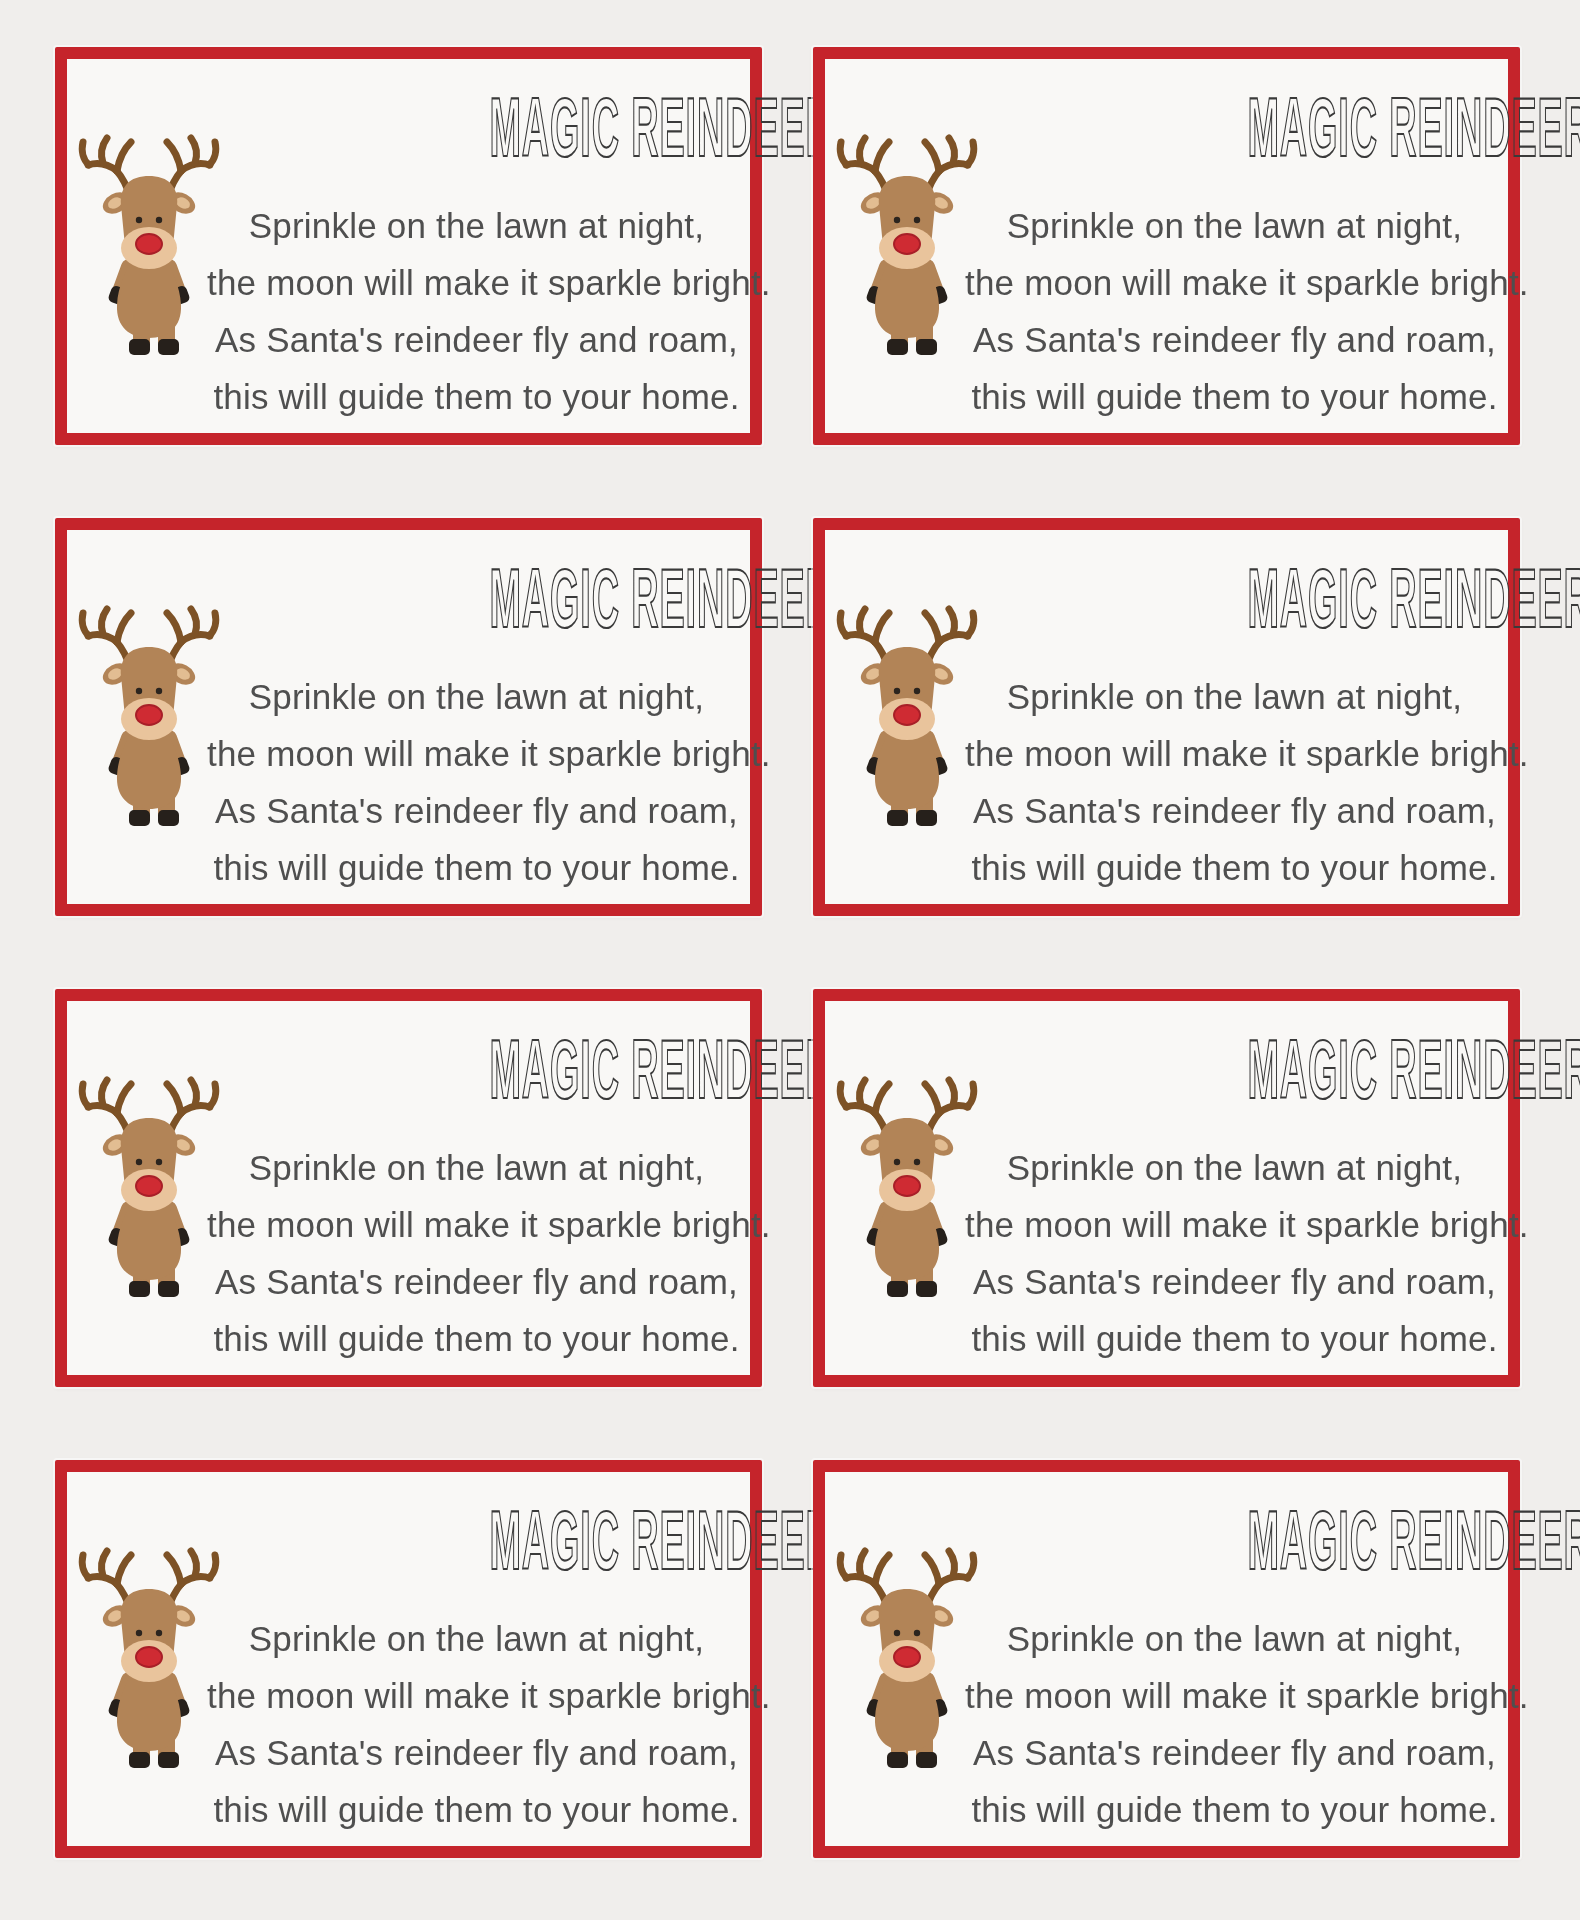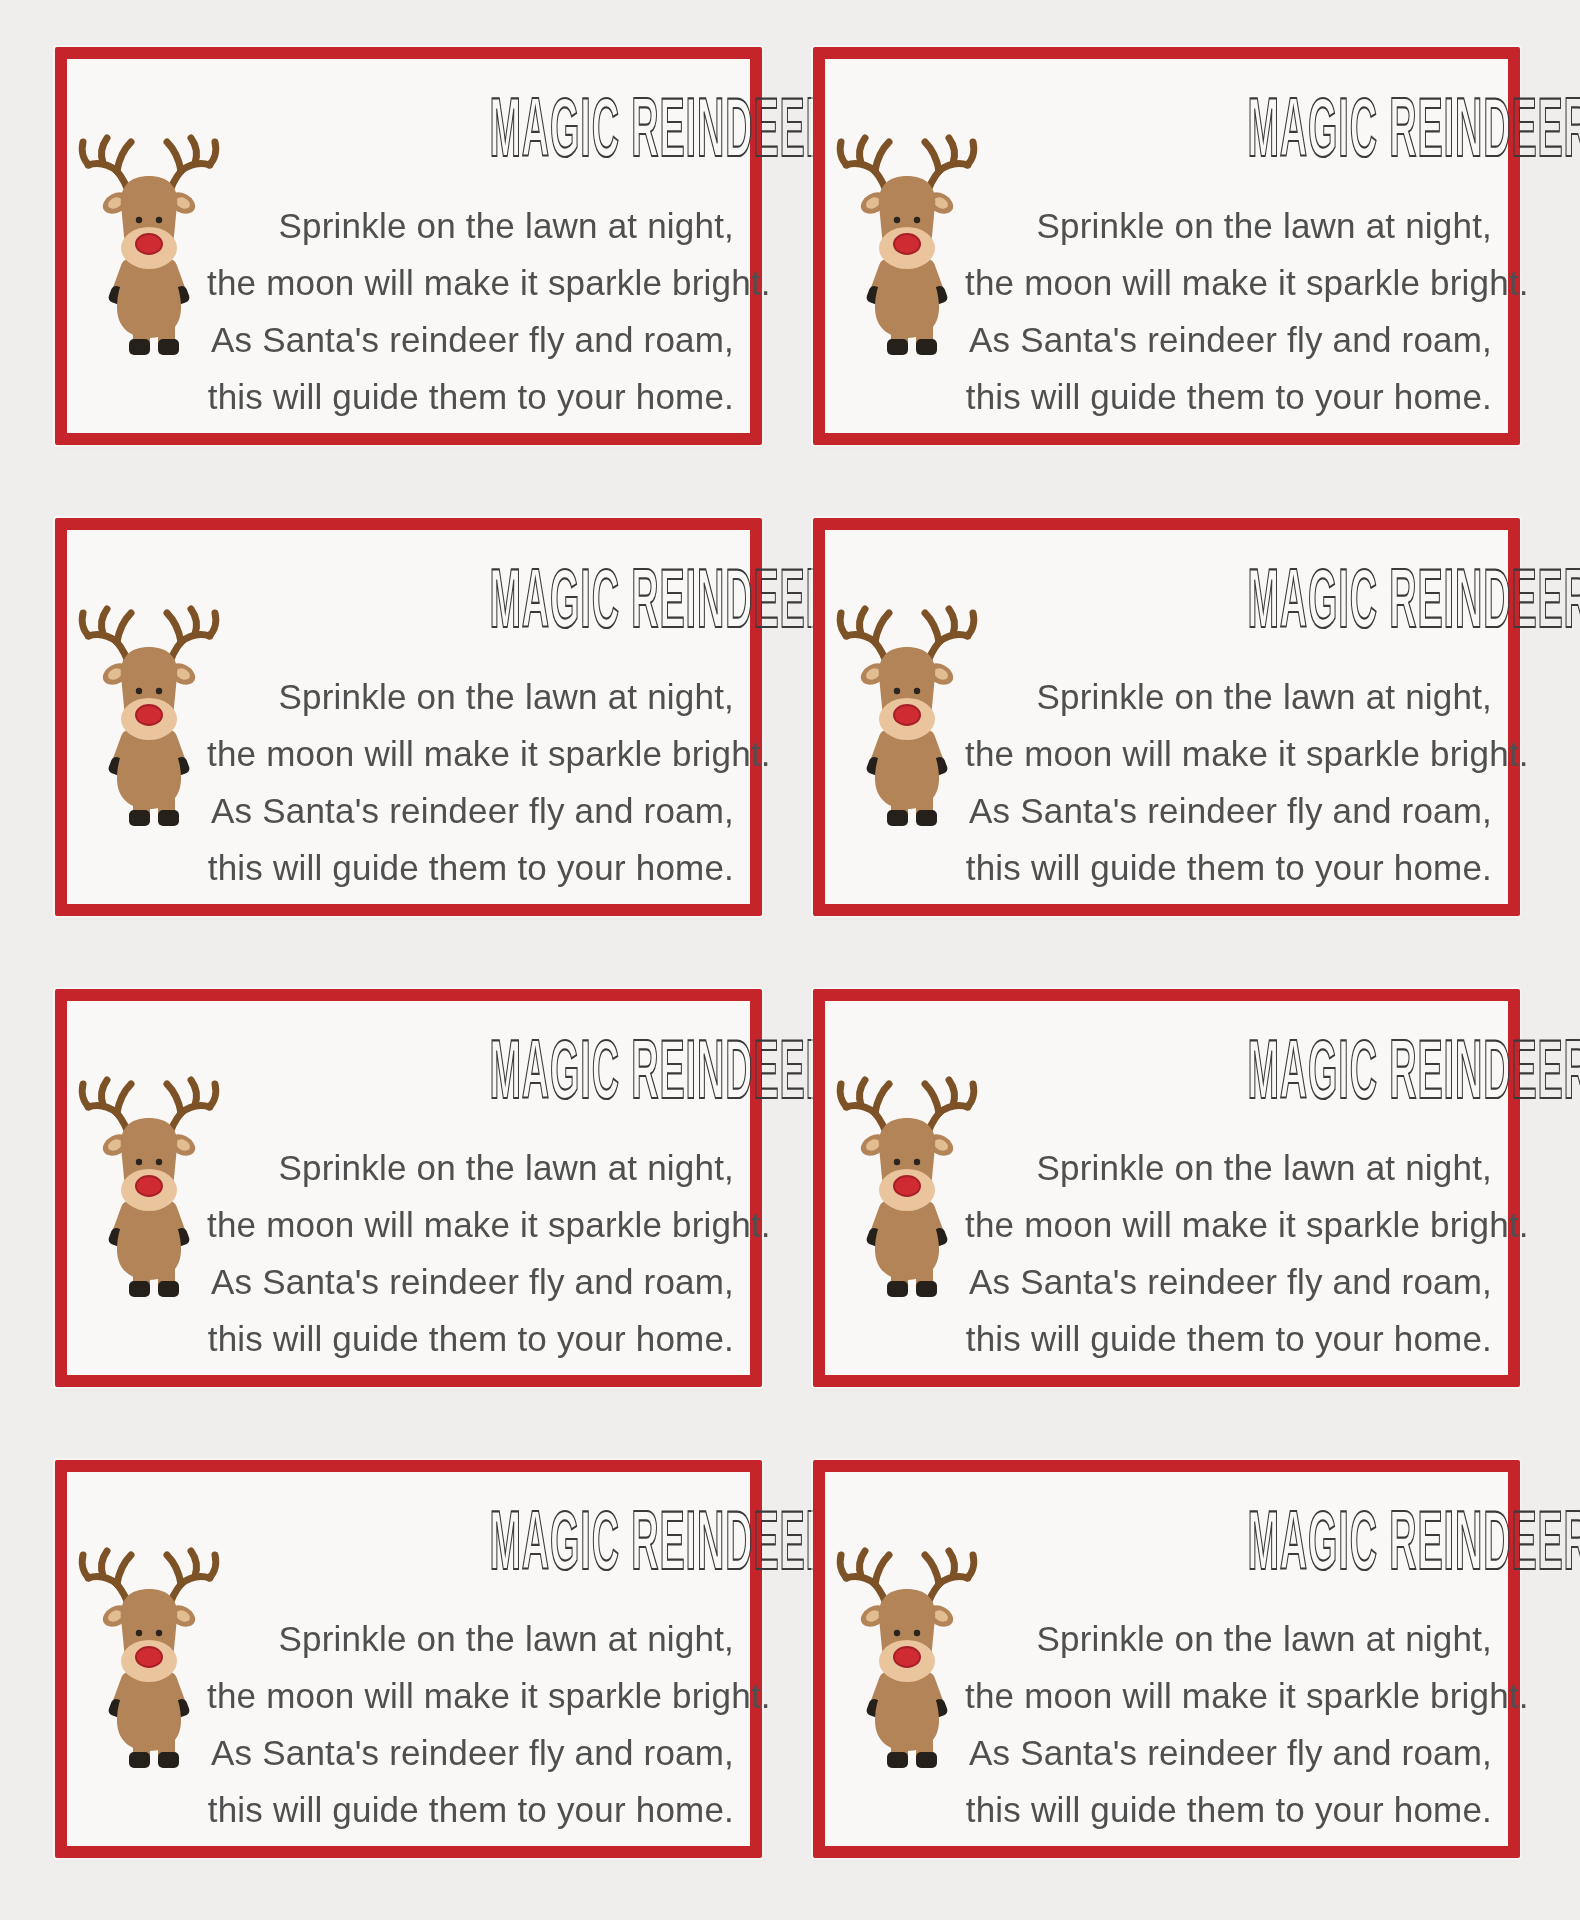--- a/index.html
+++ b/index.html
@@ -50,22 +50,22 @@
     color: transparent;
     -webkit-text-stroke: 2.2px var(--title-color, #3a3a3a);
     transform: scaleX(0.45);
     transform-origin: 50% 0;
   }
 
   .poem {
     position: absolute;
     top: 138px;
     left: 140px;
-    right: 16px;
-    text-align: right;
+    right: 4px;
+    text-align: center;
     font: 35px/57px "Liberation Sans", sans-serif;
     color: var(--poem-color, #4f4f4f);
     letter-spacing: 0.2px;
   }
   .poem-line { white-space: nowrap; }
 
   .reindeer {
     position: absolute;
     left: 8px;
     top: 74px;

